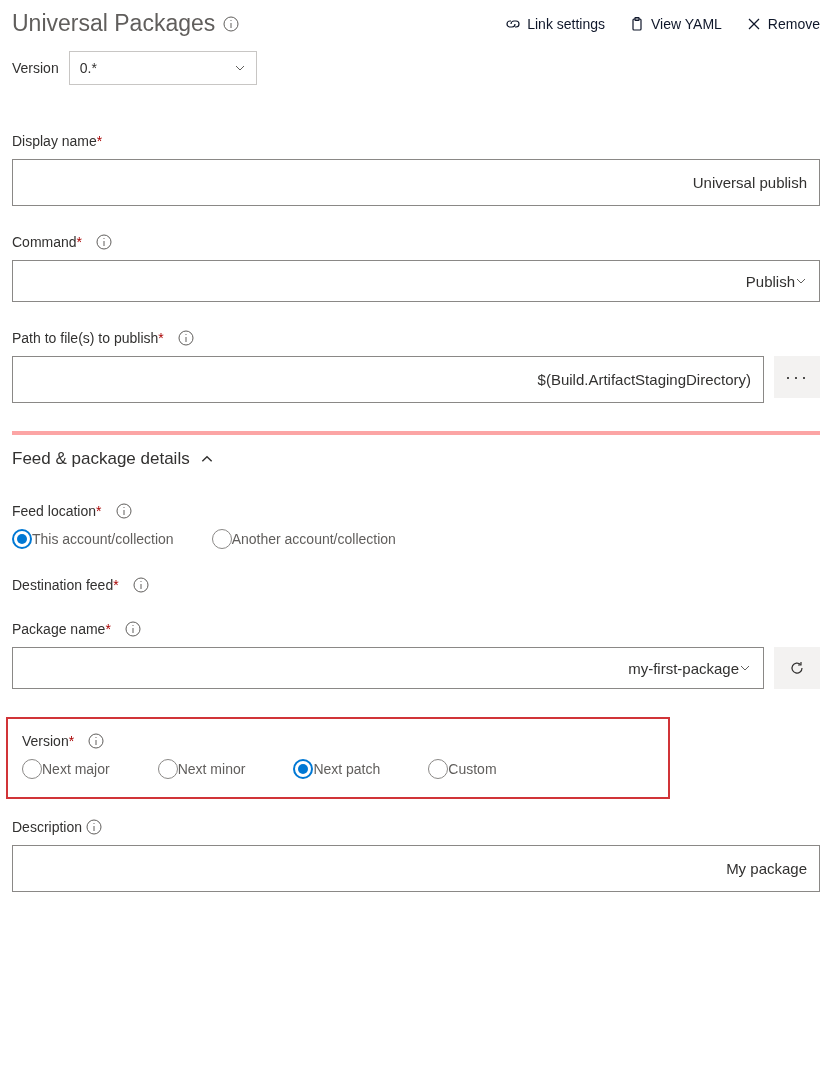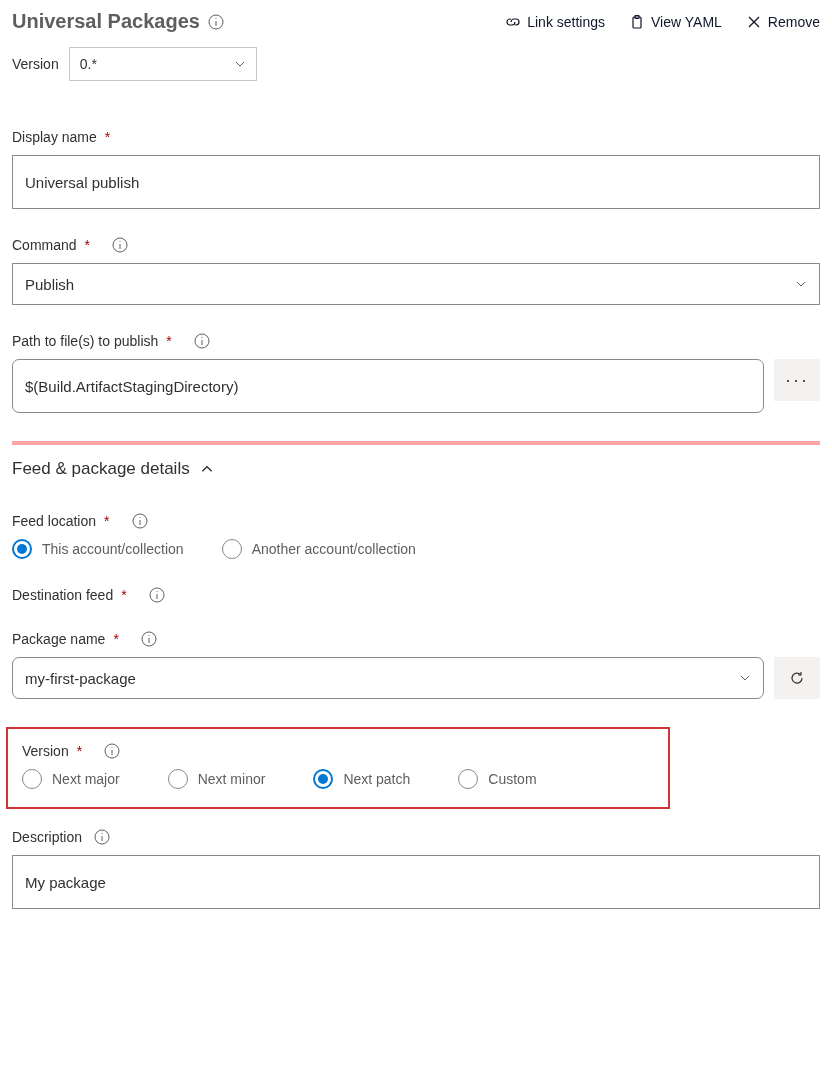--- a/index.html
+++ b/index.html
@@ -10,23 +10,23 @@
     background: #fff;
     padding: 10px 12px;
     width: 832px;
   }
   .header-row {
     display: flex;
     align-items: center;
     margin-bottom: 14px;
   }
   .title {
-    font-size: 20px;
+    font-size: 23px;
     color: #605e5c;
-    font-weight: 700;
+    font-weight: 400;
     margin-right: 8px;
   }
   .info-icon {
     display: inline-flex;
     align-items: center;
     justify-content: center;
     width: 16px;
     height: 16px;
     color: #605e5c;
   }
@@ -60,54 +60,55 @@
     height: 34px;
     width: 188px;
     padding: 0 10px;
     cursor: pointer;
   }
   .chev { width: 12px; height: 12px; color: #605e5c; }
   .field { margin-bottom: 28px; }
   .field-label {
     display: flex;
     align-items: center;
-    gap: 8px;
+    gap: 0;
     margin-bottom: 10px;
     font-size: 14px;
   }
   .req { color: #a80000; }
   .label-info { margin-left: 14px; }
   .text-input {
     width: 100%;
-    height: 54px;
+    height: 47px;
     border: 1px solid #8a8886;
     padding: 8px 12px;
     font-size: 15px;
     font-family: inherit;
     color: #323130;
     outline: none;
+    text-align: right;
   }
   .select-input {
     display: flex;
     align-items: center;
-    justify-content: space-between;
+    justify-content: flex-end;
     width: 100%;
     height: 42px;
     border: 1px solid #8a8886;
     padding: 0 12px;
     font-size: 15px;
     cursor: pointer;
   }
   .input-with-btn {
     display: flex;
     gap: 10px;
     align-items: stretch;
   }
   .input-with-btn .text-input,
-  .input-with-btn .select-input { flex: 1; border-radius: 7px; }
+  .input-with-btn .select-input { flex: 1; }
   .side-btn {
     width: 46px;
     height: 42px;
     background: #f3f2f1;
     border: none;
     display: flex;
     align-items: center;
     justify-content: center;
     cursor: pointer;
     color: #323130;
@@ -128,21 +129,20 @@
   }
   .section-header .chev-up { width: 14px; height: 14px; }
   .radio-row {
     display: flex;
     gap: 38px;
     margin-top: 6px;
   }
   .radio-item {
     display: flex;
     align-items: center;
-    gap: 10px;
     cursor: pointer;
   }
   .radio {
     width: 20px;
     height: 20px;
     border-radius: 50%;
     border: 1px solid #8a8886;
     position: relative;
     flex-shrink: 0;
   }

